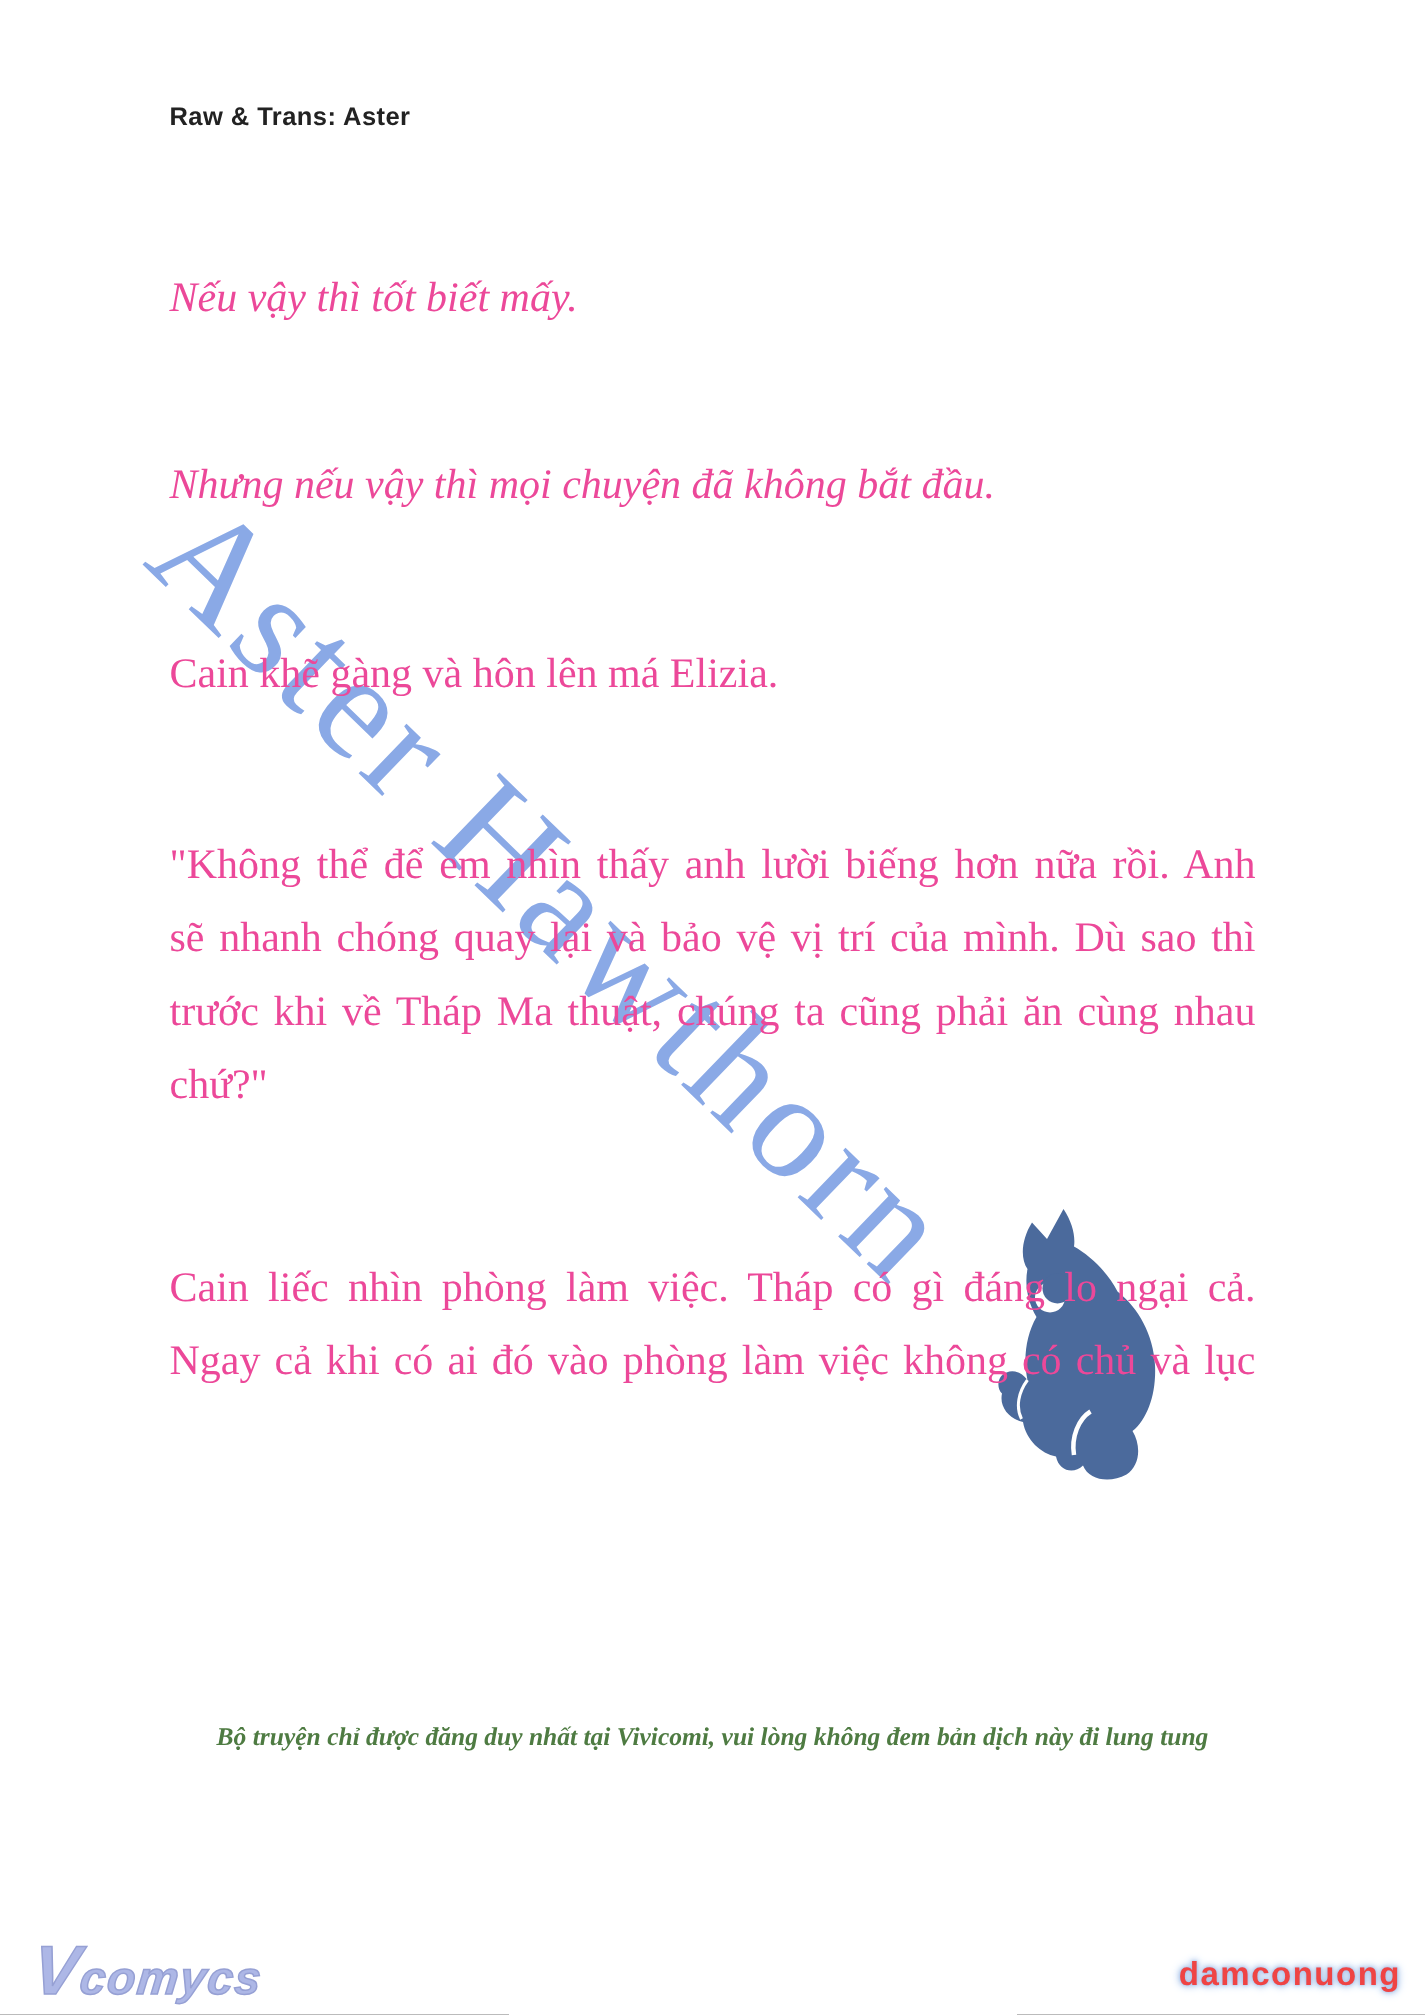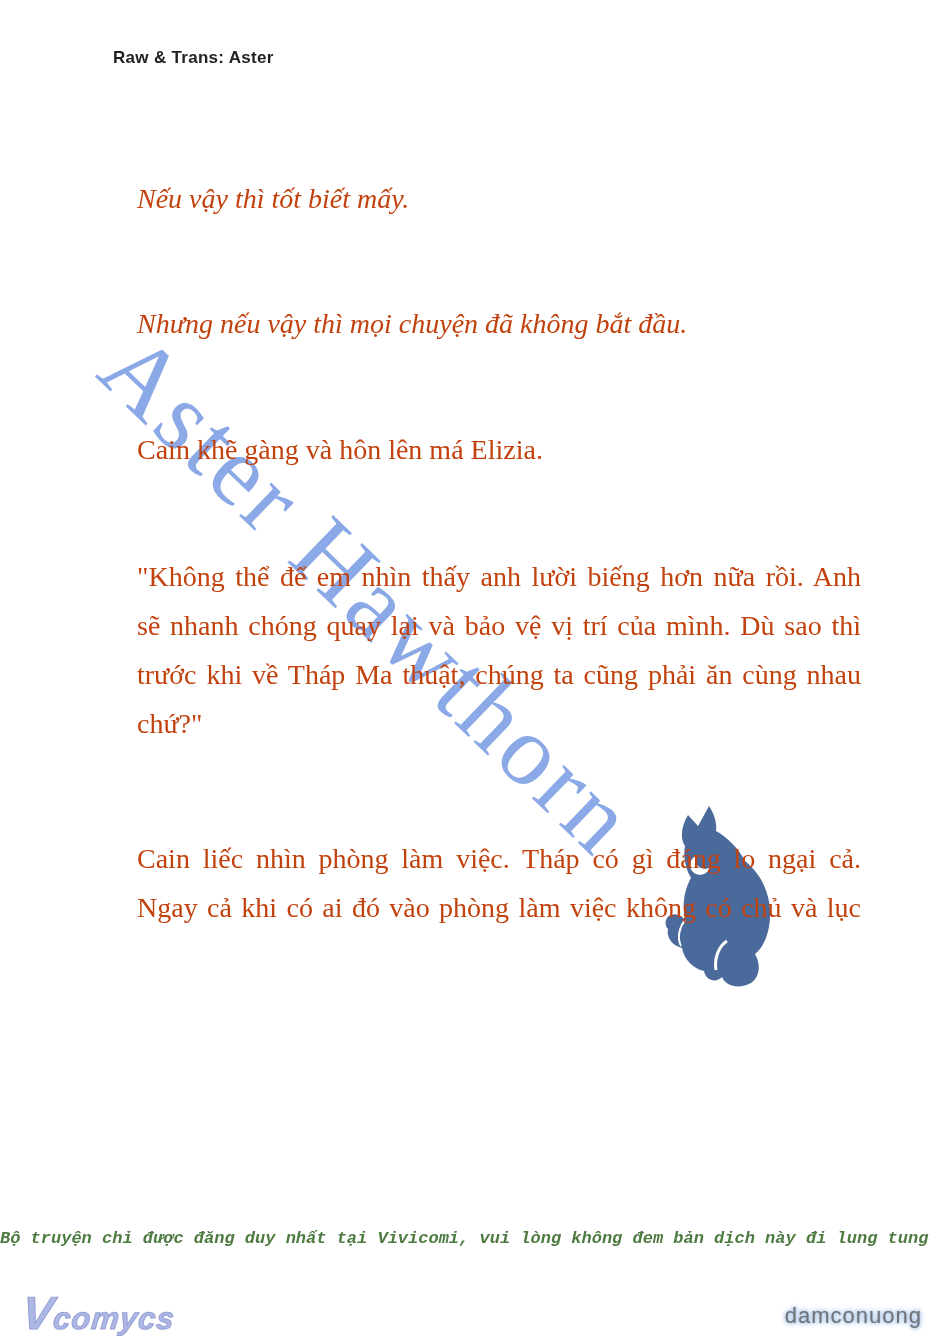--- a/index.html
+++ b/index.html
@@ -2,65 +2,64 @@
 <html><head>
 <meta charset="utf-8">
 <style>
   html,body { margin:0; padding:0; background:#888; }
   .page {
     position:relative; width:950px; height:1343px;
     background:#ffffff; overflow:hidden; margin:0 auto;
     font-family:"Liberation Serif", serif;
   }
   .header {
-    position:absolute; left:113px; top:48px; z-index:2;
+    position:absolute; left:113px; top:68px; z-index:2;
     font-family:"Liberation Sans", sans-serif;
     font-weight:bold; font-size:17px; color:#222222; letter-spacing:0.3px;
   }
   .watermark {
     position:absolute; left:152px; top:316px; z-index:1;
     font-family:"Liberation Serif", serif;
     font-size:100px; line-height:1; letter-spacing:4px;
     color:#8aa9e6; white-space:nowrap;
     transform:rotate(44deg); transform-origin:0 0;
   }
   .cat { position:absolute; left:664px; top:798px; width:112px; height:192px; z-index:1; }
   .para {
     position:absolute; left:113px; width:724px; z-index:2;
-    font-size:28px; line-height:49px; color:#c2410c;
+    font-size:28px; line-height:49px; color:#ec4899;
     text-justify:inter-word;
-    margin-left:24px;
   }
   .para.italic { font-style:italic; }
   .jl { text-align:justify; text-align-last:justify; }
   .p0 { top:174px; }
   .p1 { top:299px; }
   .p2 { top:425px; }
   .p3 { top:552px; }
   .p4 { top:834px; }
   .p5 { top:1061px; }
   .footer {
-    position:absolute; left:0; top:1226px; width:950px; z-index:2;
-    text-align:left;
-    font-family:Liberation Mono, monospace;
+    position:absolute; left:0; top:1145px; width:950px; z-index:2;
+    text-align:center;
+    font-family:Liberation Serif, serif;
     font-style:italic; font-weight:bold; font-size:17px;
     line-height:26px; color:#4e7b42;
   }
   .vcomycs {
     position:absolute; left:22px; top:1290px; z-index:2;
     font-family:"Liberation Sans", sans-serif;
     font-style:italic; font-weight:bold; font-size:31px; line-height:46px;
     color:#adb7e6; -webkit-text-stroke:1px #96a0d4;
     letter-spacing:1px; transform:skewX(-6deg);
   }
   .vcomycs::first-letter { font-size:46px; }
   .damconuong {
-    position:absolute; right:28px; top:1303px; z-index:2;
+    position:absolute; right:16px; top:1303px; z-index:2;
     font-family:"Liberation Sans", sans-serif;
-    font-weight:normal; font-size:22px; color:#737373; letter-spacing:1px;
+    font-weight:bold; font-size:22px; color:#ef4444; letter-spacing:1px;
     text-shadow:0 0 1px #aac4ea, 0 0 3px #aac4ea, 0 0 5px #aac4ea, 0 0 7px #bcd2f0;
   }
 </style>
 </head>
 <body>
 
 <div class="page">
 
   <div class="header">Raw &amp; Trans: Aster</div>
 

